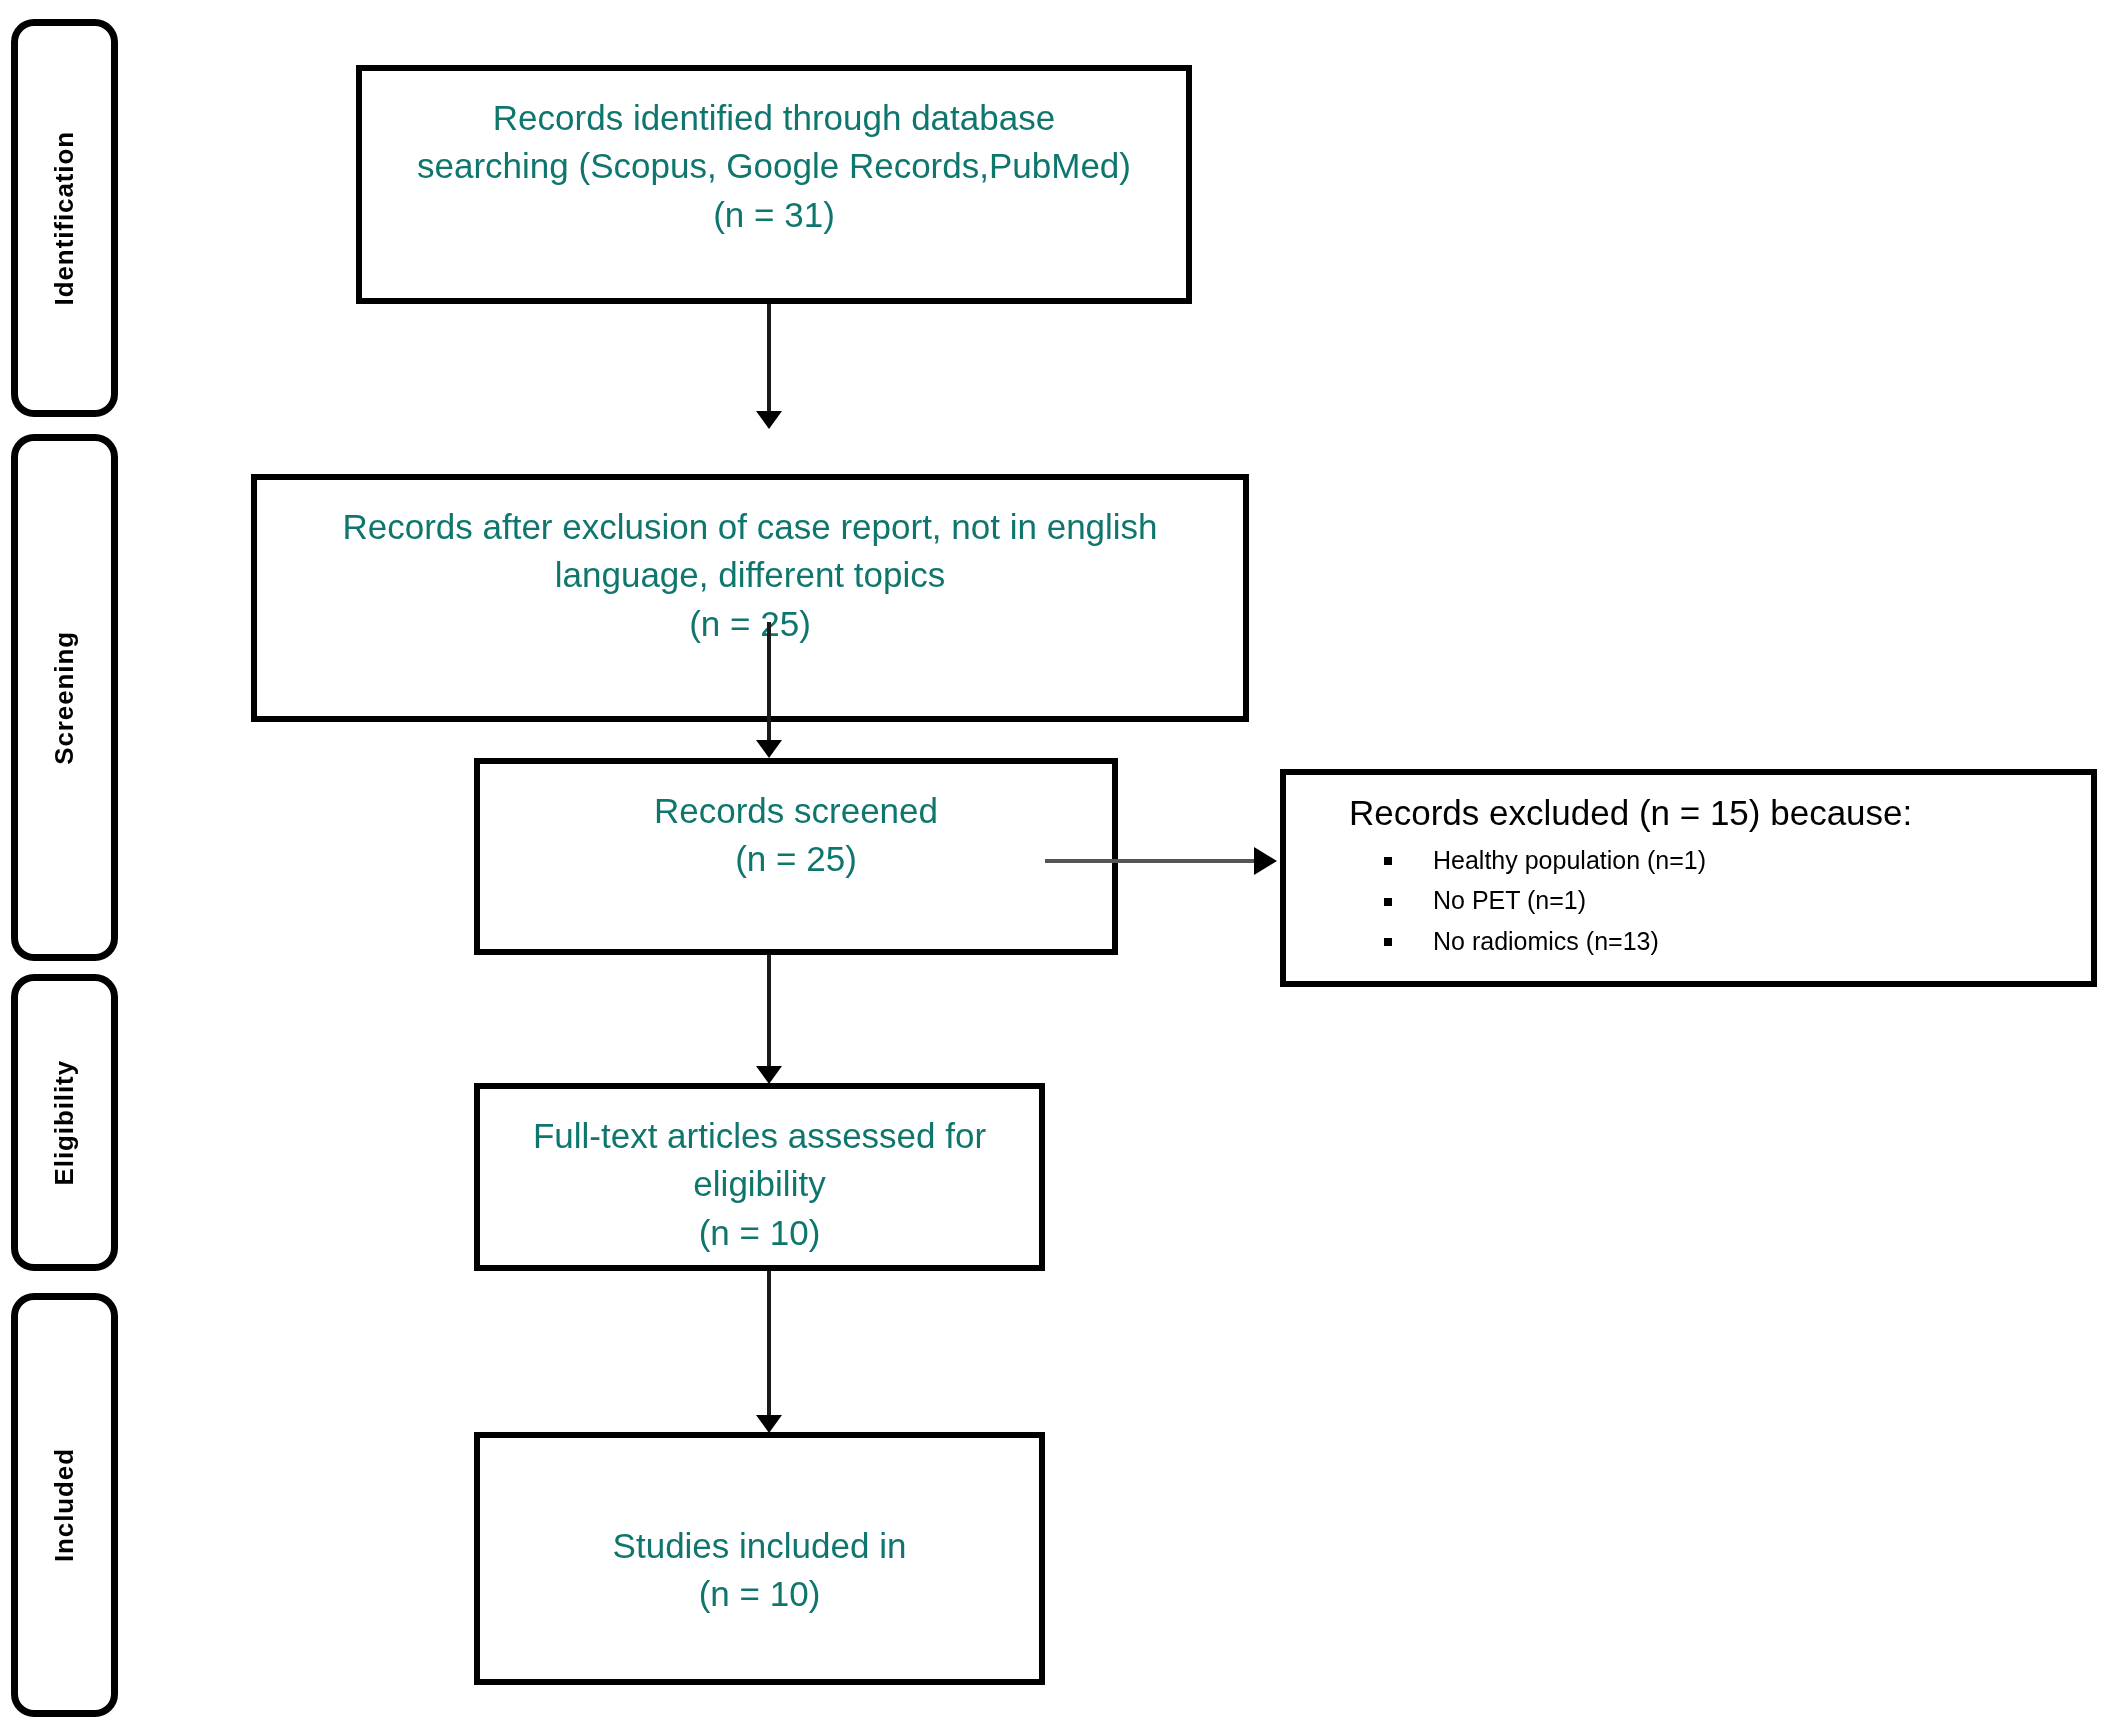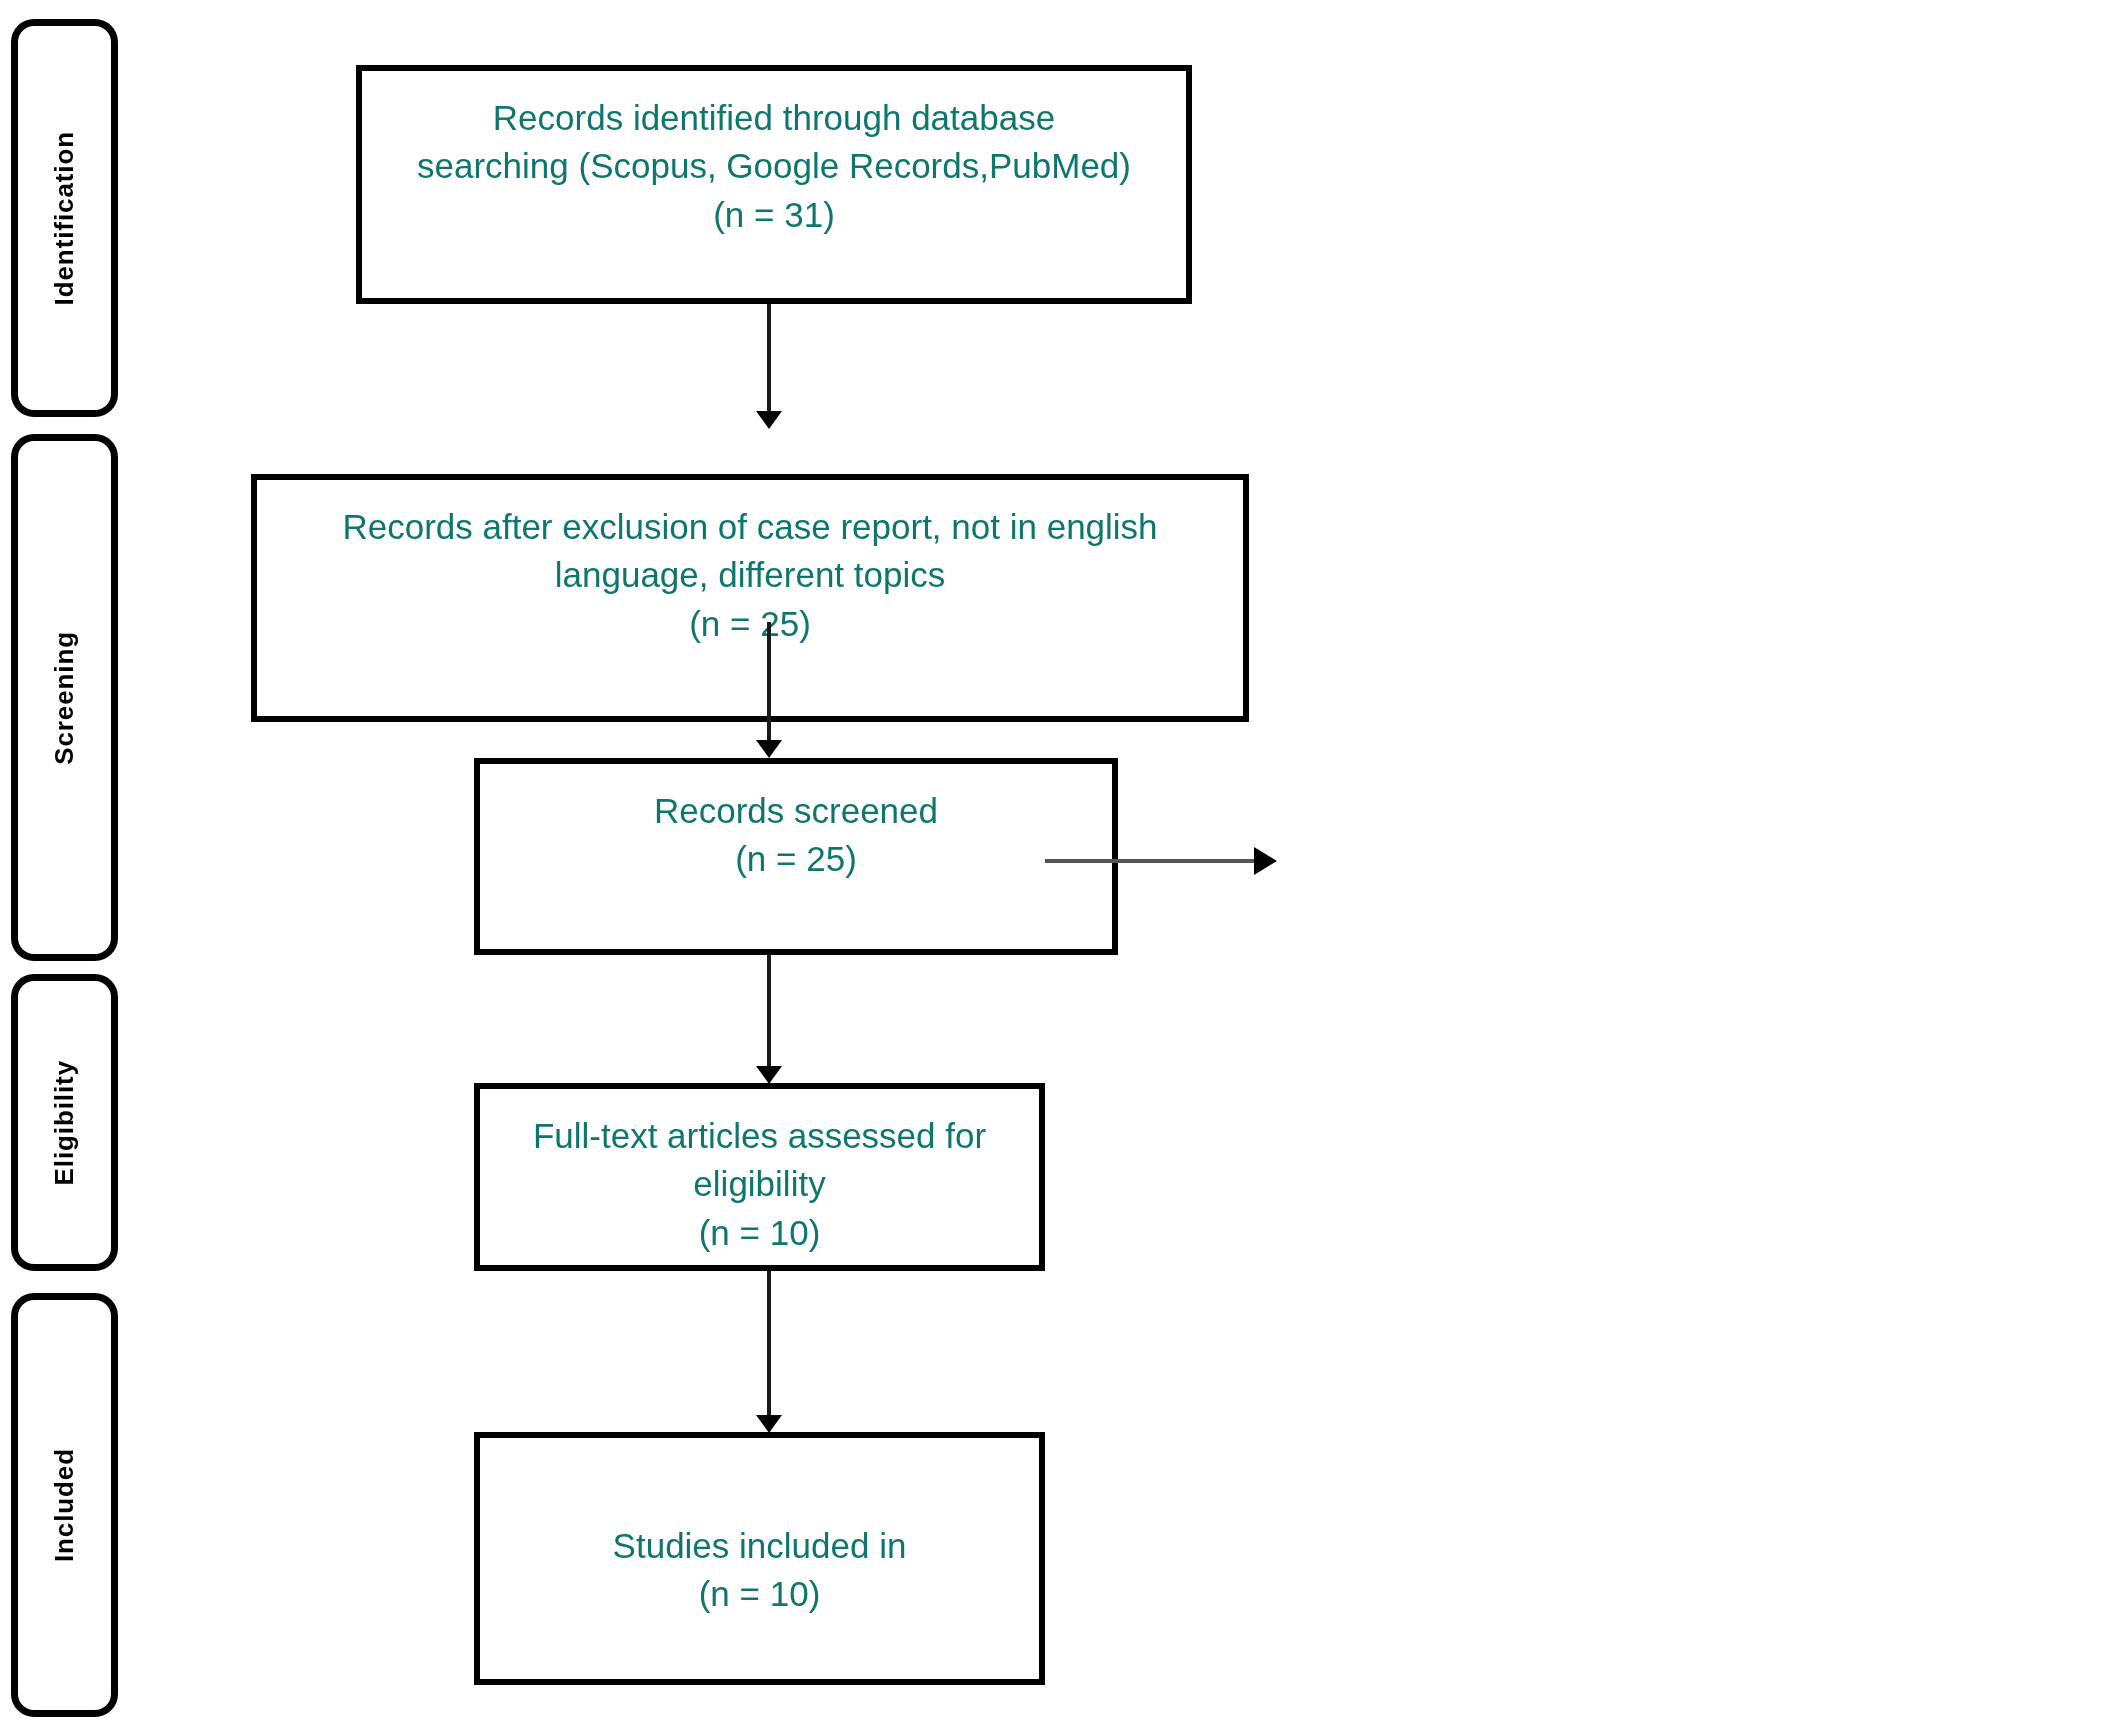--- a/index.html
+++ b/index.html
@@ -176,20 +176,37 @@
 
   <div class="v-arrow" style="left:767px; top:622px; height:119px;"></div>
 
   <div class="flow-box" style="left:474px; top:758px; width:644px; height:197px;">
     <div class="line">Records screened</div>
     <div class="line">(n = 25)</div>
   </div>
 
   <div class="h-arrow" style="left:1045px; top:859px; width:211px;"></div>
 
+  <div class="excluded-box" style="left:1280px; top:769px; width:817px; height:218px;">
+    <div class="excluded-heading">Records excluded (n = 15) because:</div>
+    <ul class="excluded-list">
+      <li>
+        <span class="bullet-sq"></span>
+        <span>Healthy population (n=1)</span>
+      </li>
+      <li>
+        <span class="bullet-sq"></span>
+        <span>No PET (n=1)</span>
+      </li>
+      <li>
+        <span class="bullet-sq"></span>
+        <span>No radiomics (n=13)</span>
+      </li>
+    </ul>
+  </div>
 
   <div class="v-arrow" style="left:767px; top:955px; height:112px;"></div>
 
   <div class="flow-box" style="left:474px; top:1083px; width:571px; height:188px;">
     <div class="line">Full-text articles assessed for</div>
     <div class="line">eligibility</div>
     <div class="line">(n = 10)</div>
   </div>
 
   <div class="v-arrow" style="left:767px; top:1271px; height:145px;"></div>

